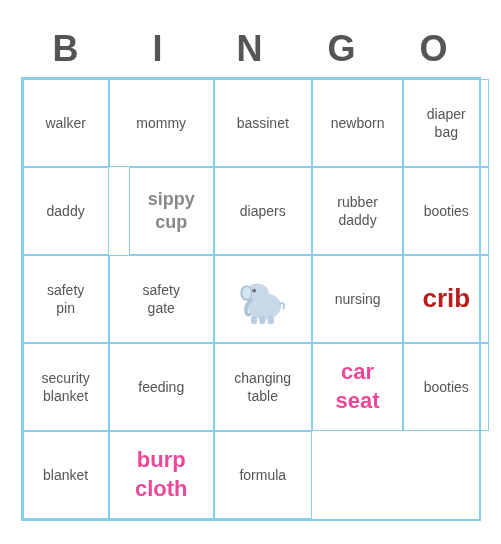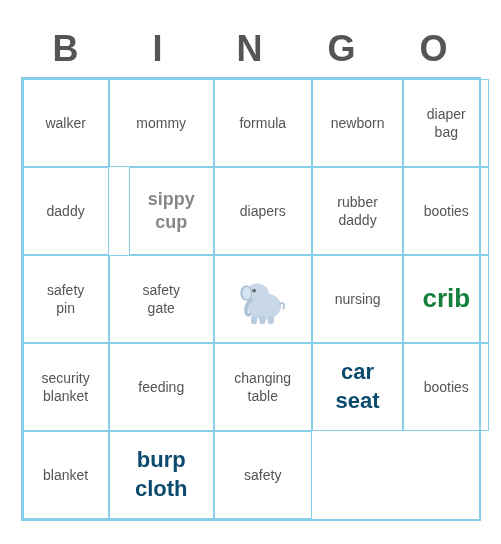--- a/index.html
+++ b/index.html
@@ -44,32 +44,32 @@
       text-align: center;
       min-height: 88px;
       padding: 6px 18px;
       color: #555;
       font-size: 14px;
       line-height: 1.3;
     }
     .bingo-cell.large-text {
       font-size: 22px;
       font-weight: bold;
-      color: #0c4a6e;
+      color: #ec4899;
     }
     .bingo-cell.medium-text {
       font-size: 18px;
       font-weight: bold;
       color: #888;
       margin-left: 20px;
     }
     .bingo-cell.xl-text {
       font-size: 26px;
       font-weight: bold;
-      color: #15803d;
+      color: #b91c1c;
     }
     .free-space {
       flex-direction: column;
     }
     .elephant-svg {
       width: 60px;
       height: 60px;
     }
   </style>
 </head>
@@ -80,21 +80,21 @@
     <div class="bingo-letter">B</div>
     <div class="bingo-letter">I</div>
     <div class="bingo-letter">N</div>
     <div class="bingo-letter">G</div>
     <div class="bingo-letter">O</div>
   </div>
   <div class="bingo-grid">
 
     <div class="bingo-cell">walker</div>
     <div class="bingo-cell">mommy</div>
-    <div class="bingo-cell">formula</div>
+    <div class="bingo-cell">bassinet</div>
     <div class="bingo-cell">newborn</div>
     <div class="bingo-cell">diaper bag</div>
 
     <div class="bingo-cell">daddy</div>
     <div class="bingo-cell medium-text">sippy cup</div>
     <div class="bingo-cell">diapers</div>
     <div class="bingo-cell">rubber daddy</div>
     <div class="bingo-cell">booties</div>
 
     <div class="bingo-cell">safety pin</div>
@@ -125,15 +125,15 @@
     <div class="bingo-cell xl-text">crib</div>
 
     <div class="bingo-cell">security blanket</div>
     <div class="bingo-cell">feeding</div>
     <div class="bingo-cell">changing table</div>
     <div class="bingo-cell large-text">car seat</div>
 
     <div class="bingo-cell">booties</div>
     <div class="bingo-cell">blanket</div>
     <div class="bingo-cell large-text">burp cloth</div>
-    <div class="bingo-cell">safety</div>
+    <div class="bingo-cell">formula</div>
   </div>
 </div>
 
 </body></html>

